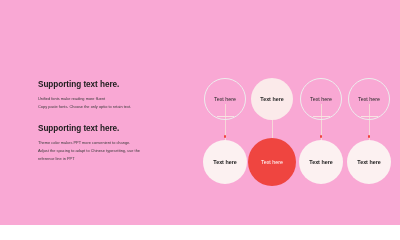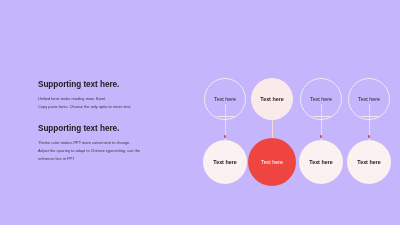--- a/index.html
+++ b/index.html
@@ -10,21 +10,21 @@
     width: 400px;
     height: 225px;
     background: #ffffff;
     font-family: "Liberation Sans", sans-serif;
     overflow: hidden;
   }
   .slide {
     position: relative;
     width: 400px;
     height: 225px;
-    background: #c4b5fd;
+    background: #f9a8d4;
   }
 
   
   .text-col {
     position: absolute;
     left: 38px;
     top: 80px;
     width: 152px;
   }
   .text-block {

